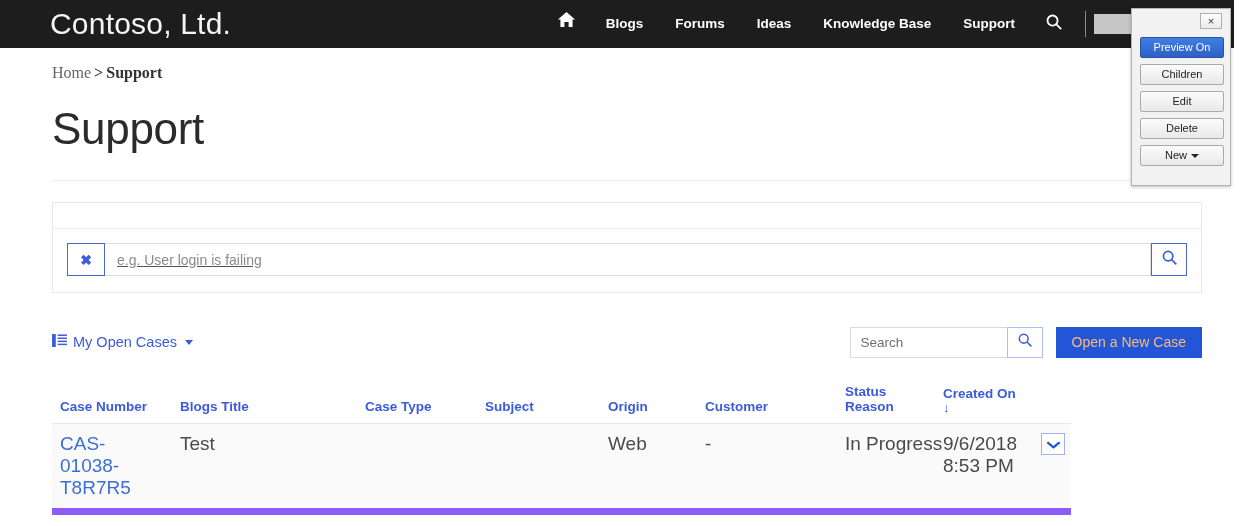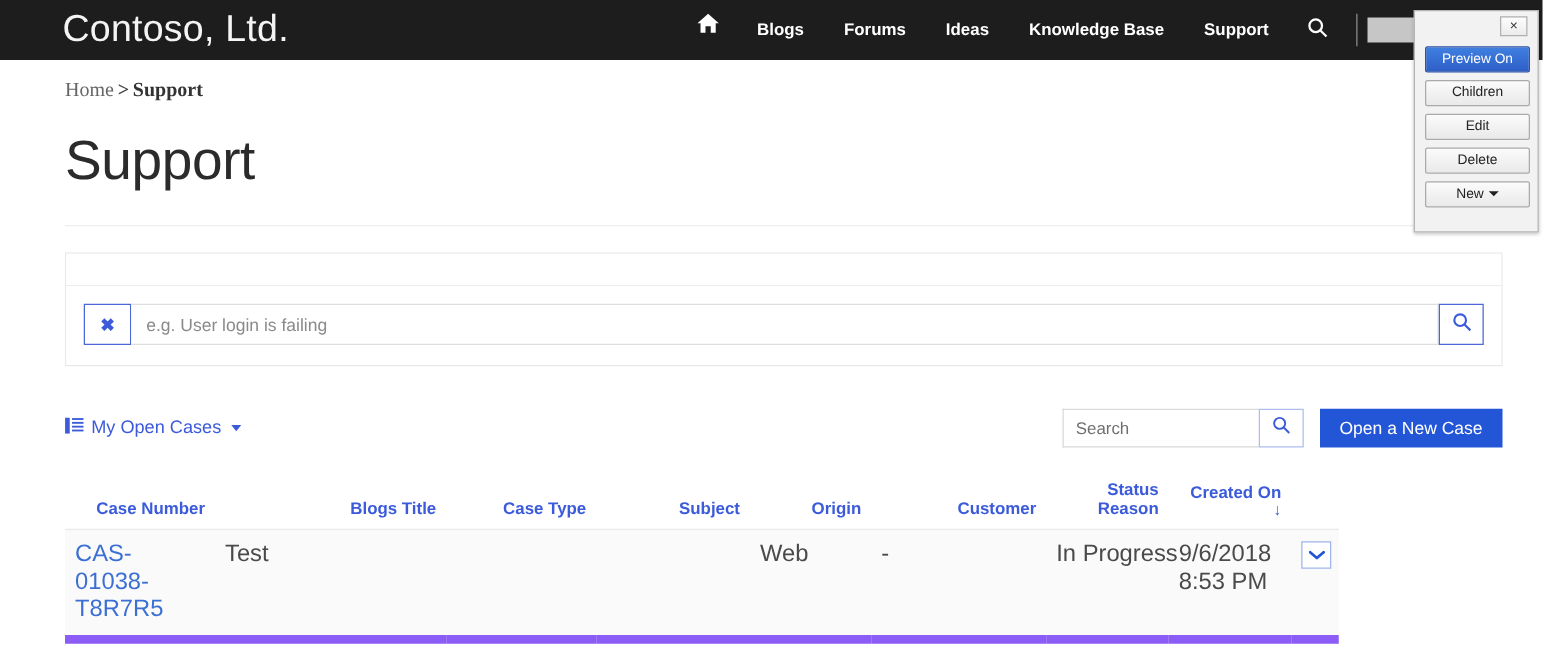--- a/index.html
+++ b/index.html
@@ -157,20 +157,21 @@
     font-size: 14px; font-weight: bold;
     cursor: pointer;
   }
   .search-input {
     flex: 1; height: 33px;
     border: 1px solid #dedede; border-left: none;
     padding: 0 12px;
     font-size: 14px; color: #555;
     font-family: "Liberation Sans", sans-serif;
     outline: none;
+    text-decoration: underline;
   }
   .search-input::placeholder { color: #8a8a8a; }
   .search-go {
     width: 36px; height: 33px;
     border: 1px solid #4b66d6;
     background: #ffffff;
     display:flex; align-items:center; justify-content:center;
     cursor: pointer;
   }
 
@@ -206,33 +207,33 @@
     width: 36px; height: 31px;
     border: 1px solid #aebcf0;
     background: #fff;
     display: flex; align-items: center; justify-content: center;
     cursor: pointer;
   }
   .new-case-btn {
     margin-left: 13px;
     height: 31px;
     background: #2356d6;
-    color: #ffffff;
+    color: #fdba74;
     font-size: 14px;
     border: none;
     padding: 0 16px;
     cursor: pointer;
     font-family: "Liberation Sans", sans-serif;
   }
 
   
   .grid-wrap { margin: 20px 52px 0 52px; }
   table.cases { width: 1019px; border-collapse: collapse; table-layout: fixed; }
   table.cases th {
-    text-align: right;
+    text-align: left;
     color: #3b5bdb;
     font-size: 13.5px;
     font-weight: bold;
     padding: 6px 8px 9px 8px;
     vertical-align: bottom;
     border-bottom: 1px solid #e9e9e9;
     cursor: pointer;
   }
   table.cases td {
     font-size: 19px;

